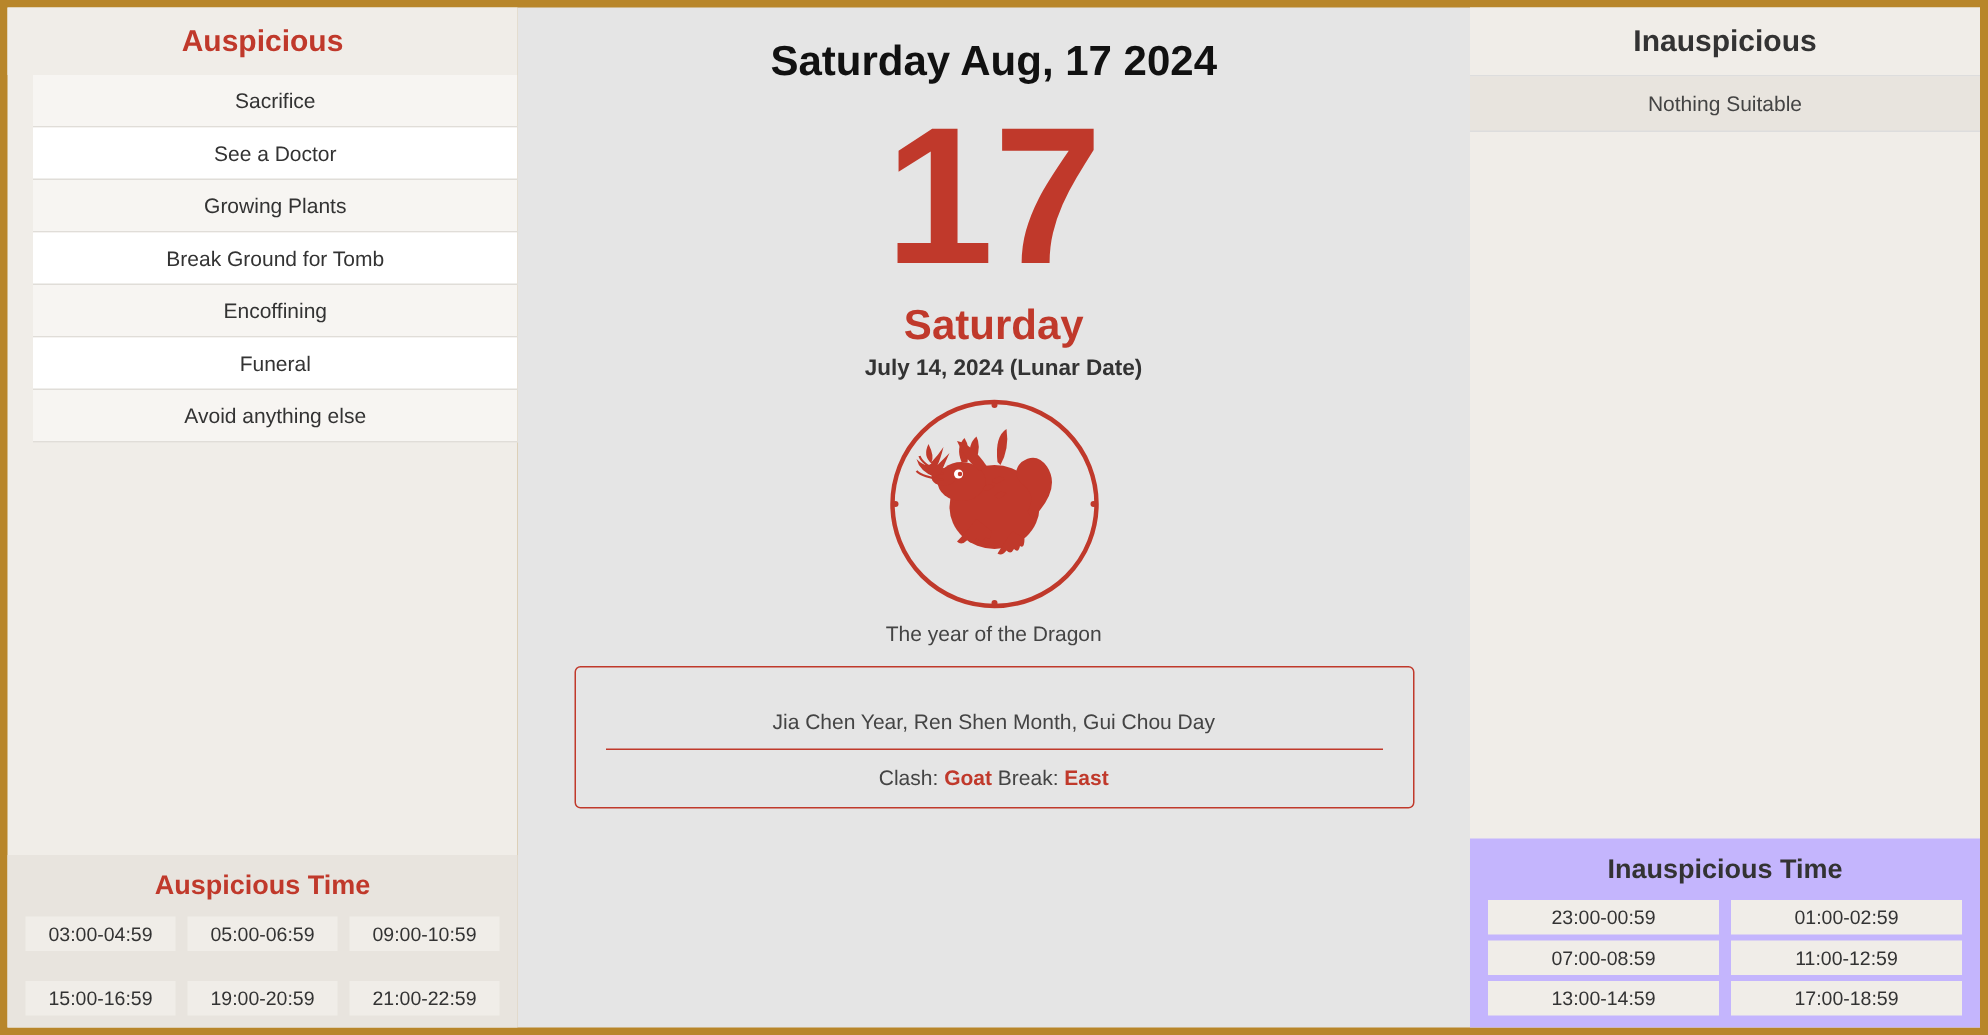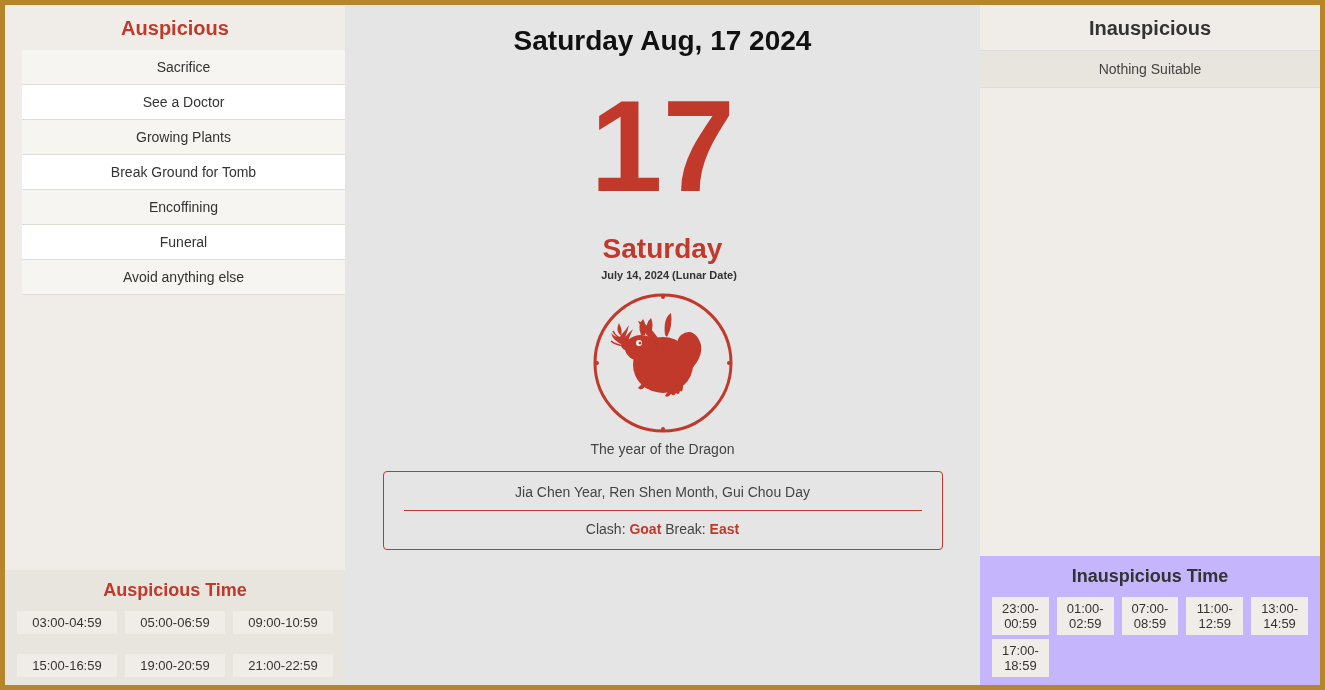--- a/index.html
+++ b/index.html
@@ -91,31 +91,31 @@
       font-size: 28px;
       font-weight: bold;
       color: #111;
       margin-bottom: 8px;
     }
     .center-day-number {
       font-size: 130px;
       font-weight: bold;
       color: #c0392b;
       line-height: 1;
-      margin: 16px;
+      margin: 0;
       text-align: center;
     }
     .center-day-name {
       font-size: 28px;
       font-weight: bold;
       color: #c0392b;
       margin-top: 6px;
     }
     .center-lunar {
-      font-size: 11px;
+      font-size: 15px;
       color: #333;
       margin-top: 4px;
       margin-left: 13px;
     }
     .center-lunar span {
       font-weight: bold;
     }
     .dragon-circle {
       width: 140px;
       height: 140px;
@@ -124,21 +124,21 @@
     .year-label {
       font-size: 14px;
       color: #444;
       margin-bottom: 14px;
     }
     .center-info-box {
       border: 1.5px solid #c0392b;
       border-radius: 4px;
       width: 100%;
       max-width: 560px;
-      padding: 12px 20px 12px;
+      padding: 28px 20px 12px;
       text-align: center;
       background: transparent;
     }
     .center-ganzhi {
       font-size: 14px;
       color: #444;
       margin-bottom: 10px;
       padding-bottom: 10px;
       border-bottom: 1px solid #c0392b;
     }
@@ -185,21 +185,21 @@
     }
     .right-time-title {
       color: #333;
       font-size: 18px;
       font-weight: bold;
       text-align: center;
       margin-bottom: 10px;
     }
     .right-time-grid {
       display: grid;
-      grid-template-columns: repeat(5, 1fr);
+      grid-template-columns: repeat(2, 1fr);
       gap: 4px 8px;
       padding: 0 4px;
     }
     .right-time-slot {
       font-size: 13px;
       color: #333;
       text-align: center;
       background: #f0ede8;
       padding: 4px 2px;
     }

